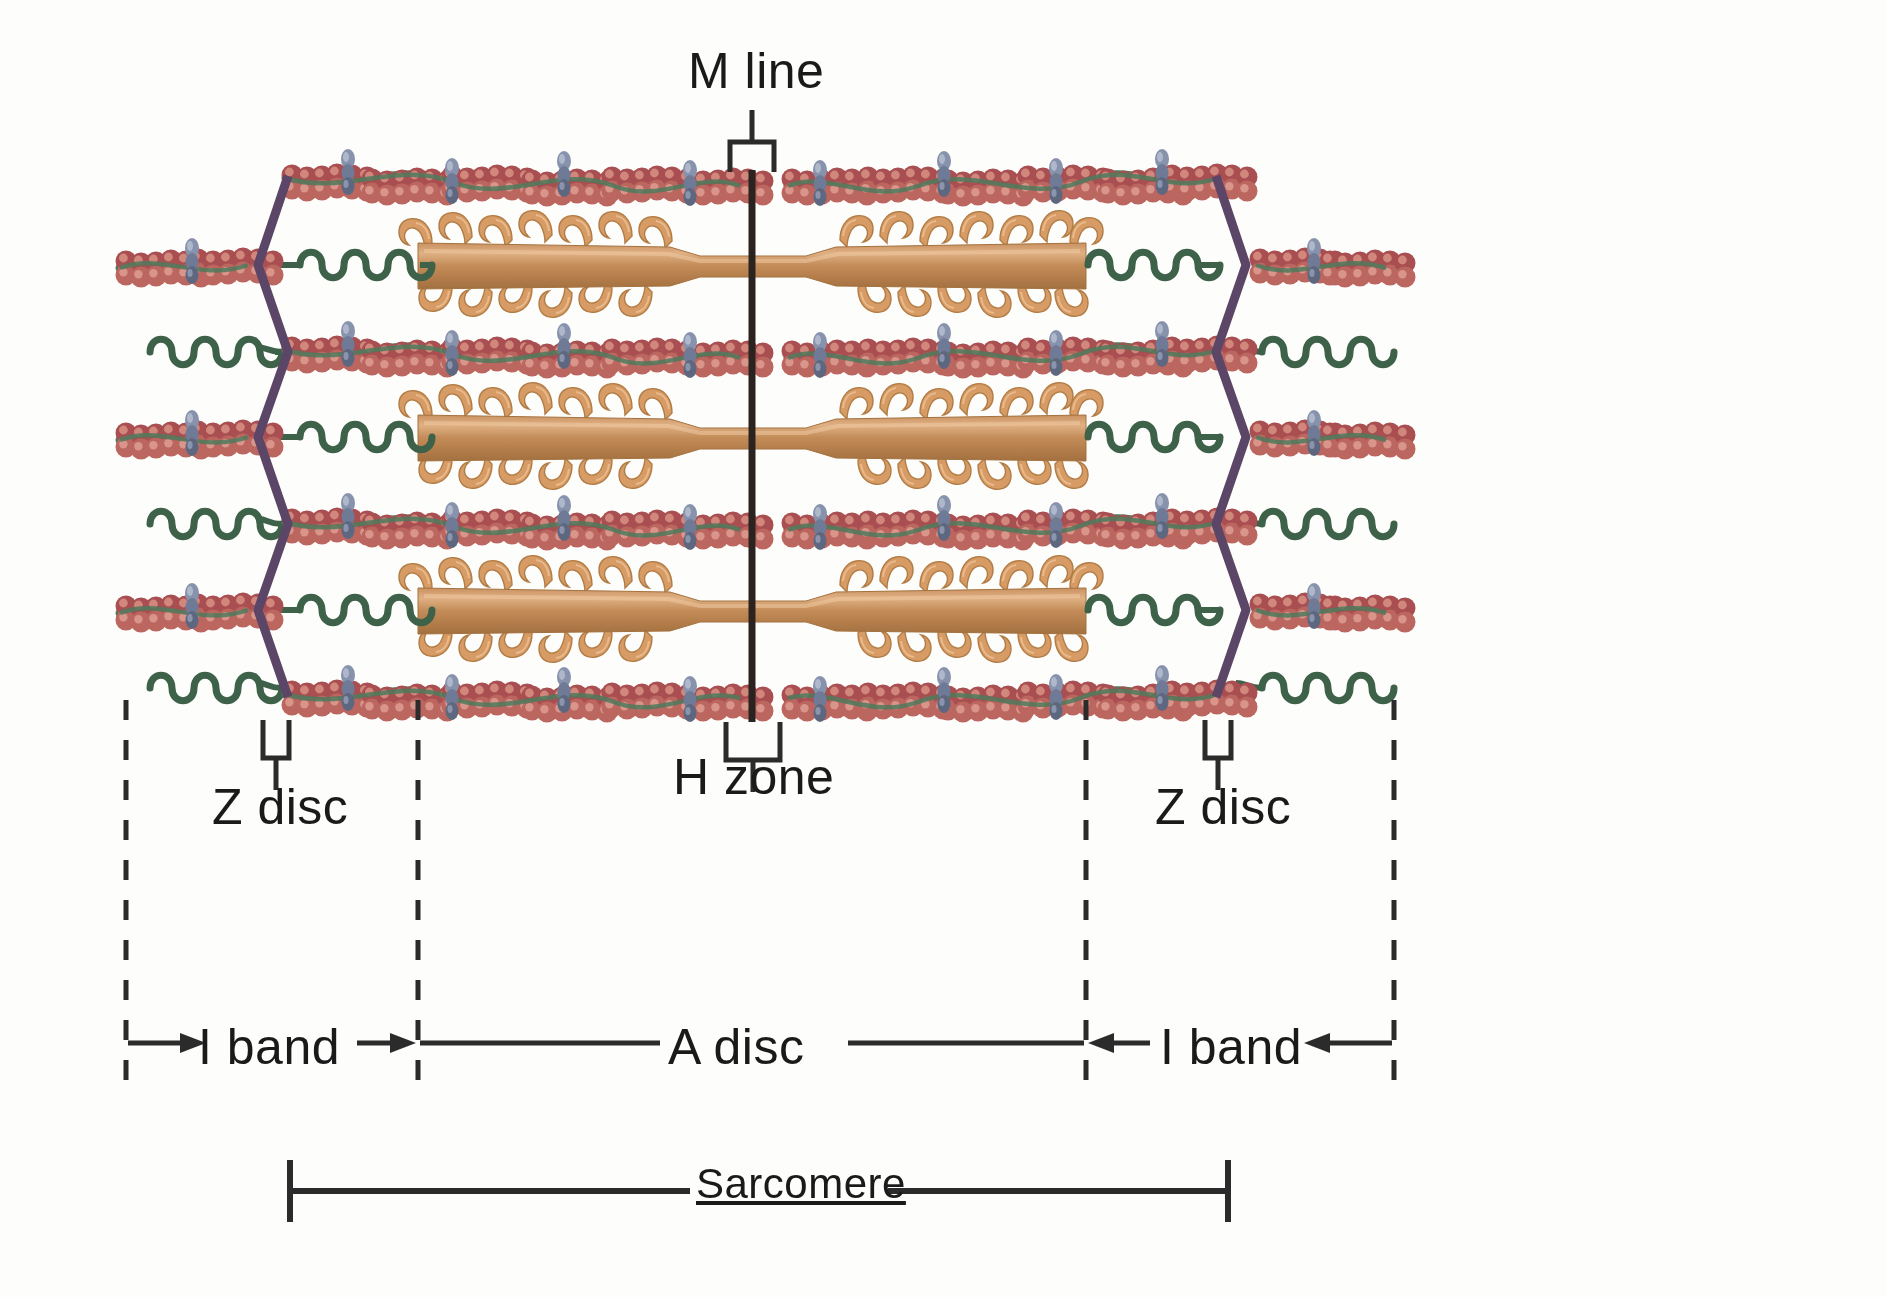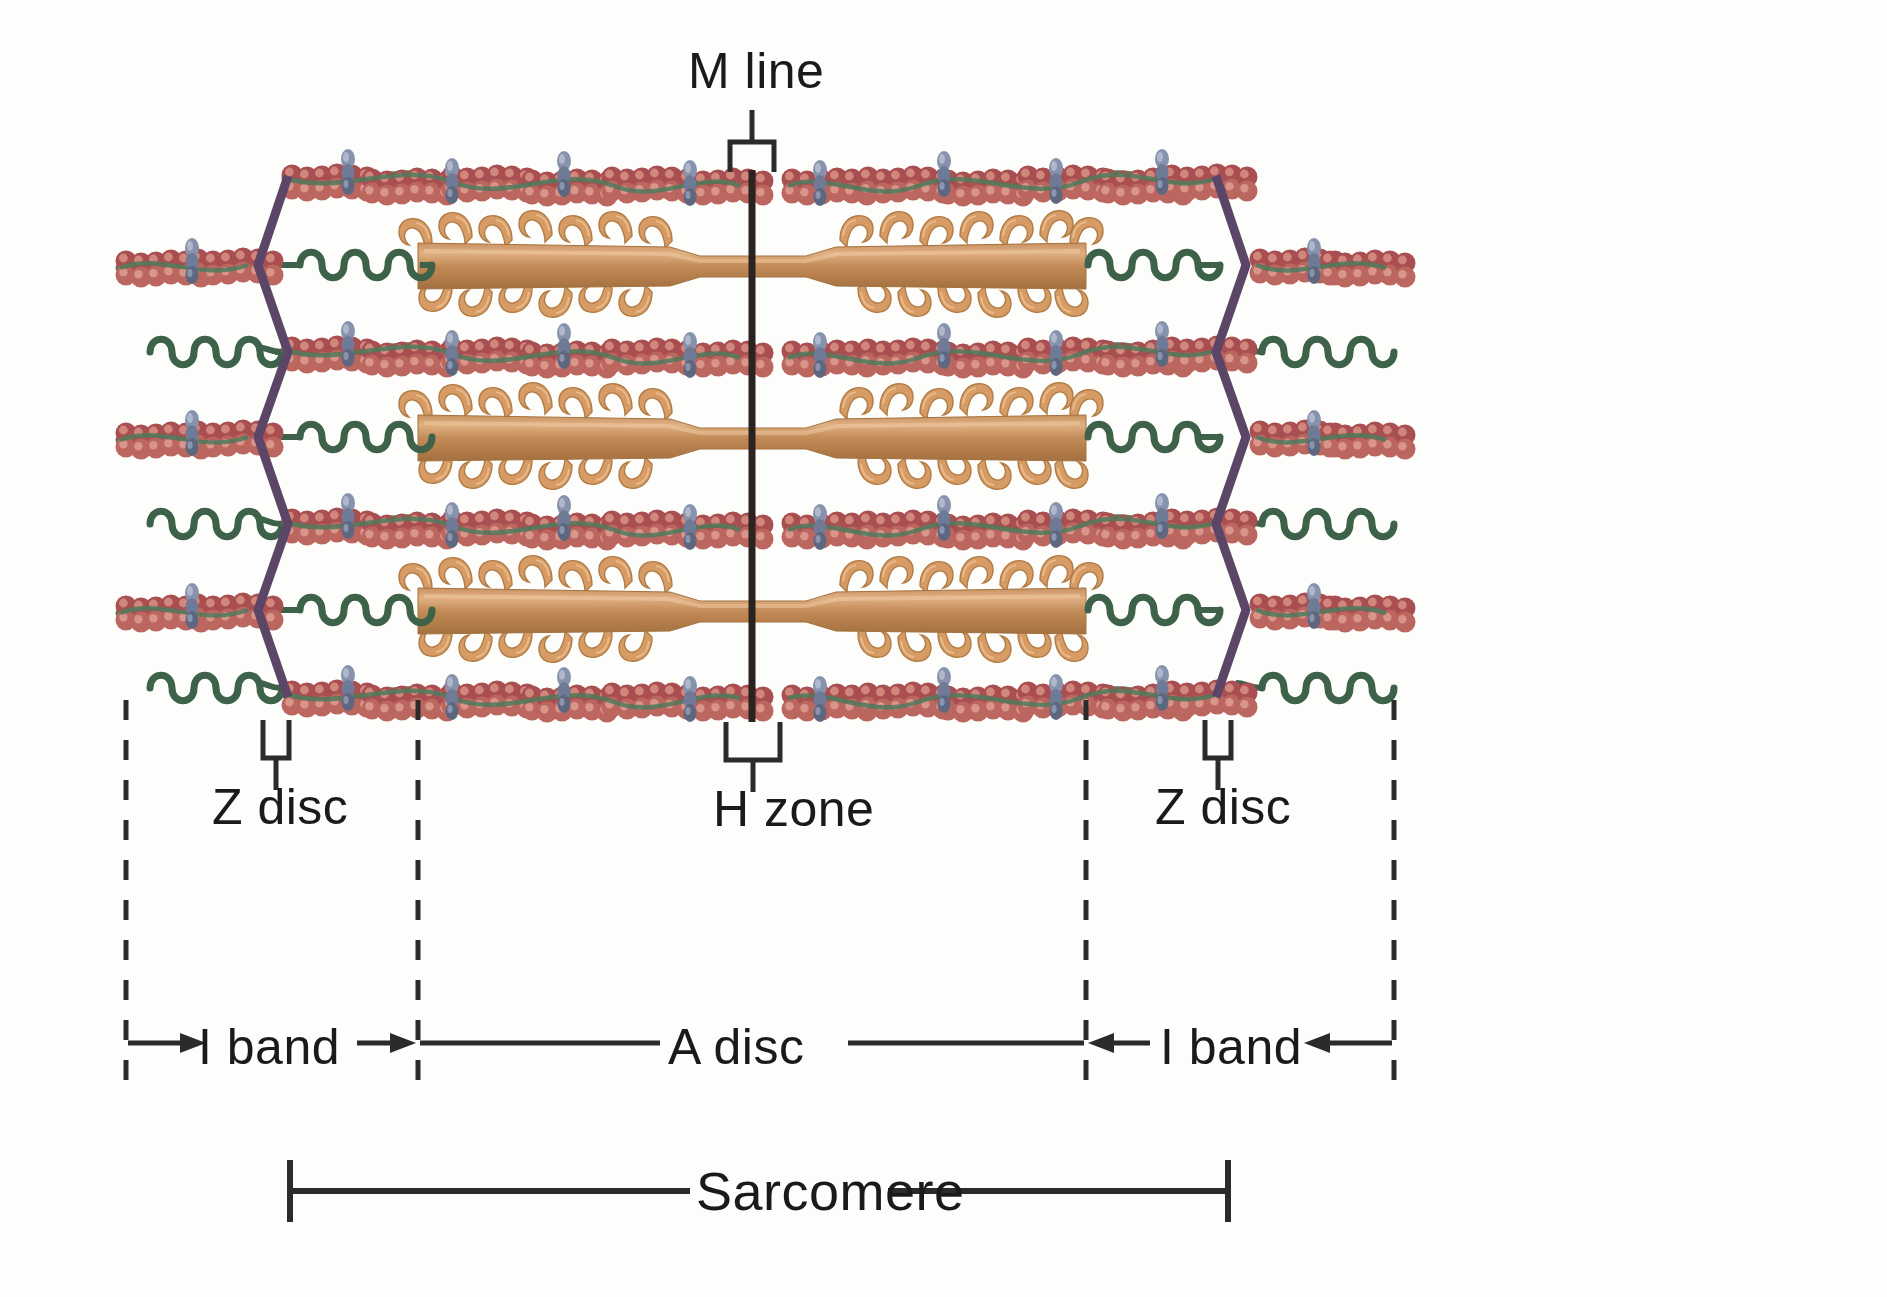--- a/index.html
+++ b/index.html
@@ -26,21 +26,21 @@
     left: 0;
   }
   .lbl {
     position: absolute;
     color: #1a1a1a;
     font-family: "Liberation Sans", sans-serif;
     white-space: nowrap;
     letter-spacing: 0.5px;
   }
   .lbl-big { font-size: 50px; }
-  .lbl-sarc { font-size: 54px; }
+  .lbl-sarc { font-size: 42px; text-decoration: underline; }
 </style>
 </head>
 <body>
 
 <div id="stage">
 
 <svg width="1887" height="1297" viewBox="0 0 1887 1297" xmlns="http://www.w3.org/2000/svg">
   <defs>
 
     <g id="actinBeadPair">
@@ -746,21 +746,21 @@
     <line x1="1228" y1="1160" x2="1228" y2="1222" stroke="#2b2b2b" stroke-width="6"></line>
   </g>
 </svg>
 
 <div class="lbl lbl-big" style="left:688px; top:42px;">M line</div>
 
 <div class="lbl lbl-big" style="left:212px; top:778px;">Z disc</div>
 
 <div class="lbl lbl-big" style="left:1155px; top:778px;">Z disc</div>
 
-<div class="lbl lbl-big" style="left:673px; top:780px;margin-left:40px;">H zone</div>
+<div class="lbl lbl-big" style="left:673px; top:748px;">H zone</div>
 
 <div class="lbl lbl-big" style="left:198px; top:1018px;">I band</div>
 
 <div class="lbl lbl-big" style="left:668px; top:1018px;">A disc</div>
 
 <div class="lbl lbl-big" style="left:1160px; top:1018px;">I band</div>
 
 <div class="lbl lbl-sarc" style="left:696px; top:1160px;">Sarcomere</div>
 
 </div>

